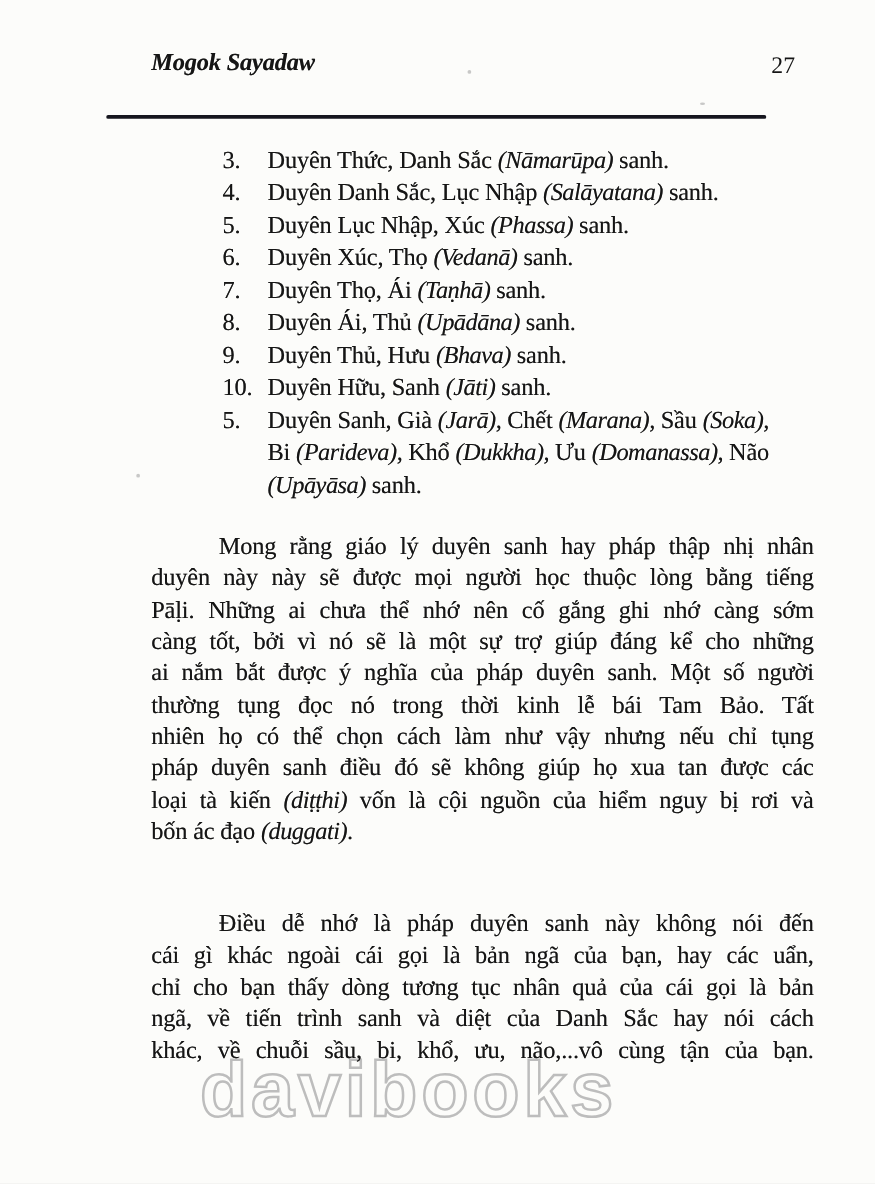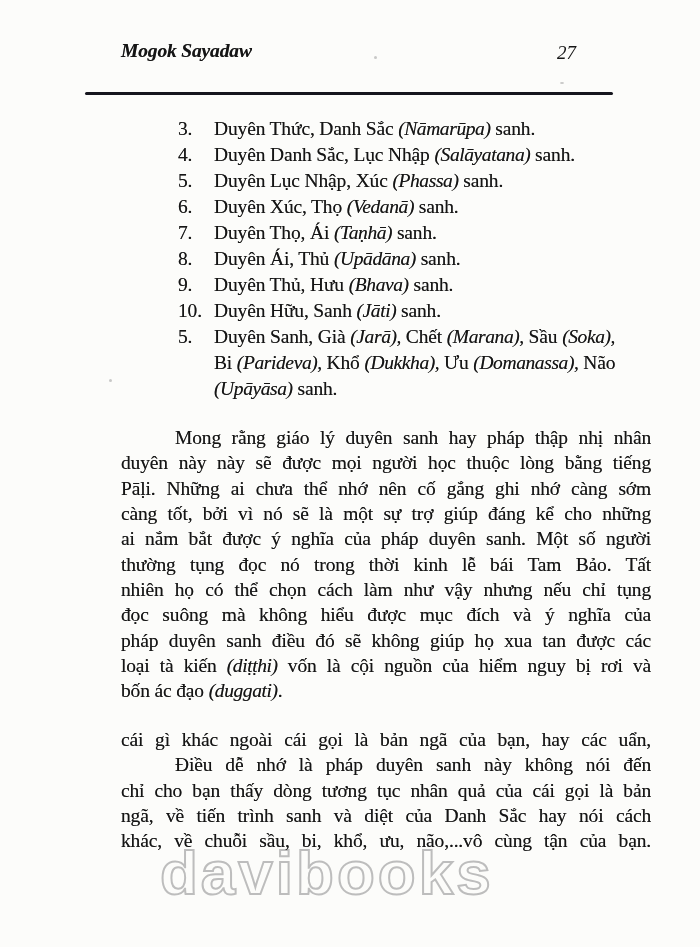--- a/index.html
+++ b/index.html
@@ -1,21 +1,21 @@
 <!DOCTYPE html>
 <html style="--ink: #151515; --rule: #16161e; --wm: #a9a9a9;"><head>
 <meta charset="utf-8">
 <style>
   html,body{margin:0;padding:0;background:#e9e9e6;}
   .page{position:relative;width:700px;height:947px;background:#fcfcfa;overflow:hidden;
         font-family:"Liberation Serif", serif;color:var(--ink,#151515);}
   
   .hdr-title{position:absolute;left:85px;top:38px;font-size:21px;line-height:26px;
              font-style:italic;font-weight:600;letter-spacing:.3px;}
-  .hdr-page{position:absolute;left:557px;top:41px;font-size:19px;line-height:24px;font-style:italic;}
+  .hdr-page{position:absolute;left:617px;top:41px;font-size:19px;line-height:24px;}
   .rule{position:absolute;left:85px;top:92px;width:528px;height:3px;background:var(--rule,#16161e);border-radius:2px;}
   
   .txt{font-size:19.5px;letter-spacing:-.15px;text-shadow:0 0 .4px rgba(0,0,0,.55);margin-left:36px;}
   .pali{font-style:italic;letter-spacing:-.4px;}
   
   .list{position:absolute;left:85px;top:116px;width:545px;padding-left:57px;box-sizing:border-box;}
   .list .line{display:flex;height:26px;line-height:26px;white-space:nowrap;}
   .list .num{width:36px;flex:none;}
   
   .para{position:absolute;left:85px;width:530px;}
@@ -95,29 +95,28 @@
       </div>
 
     <div class="para para1 txt">
         <div class="line ind"><span>Mong rằng giáo lý duyên sanh hay pháp thập nhị nhân</span></div>
         <div class="line"><span>duyên này này sẽ được mọi người học thuộc lòng bằng tiếng</span></div>
         <div class="line"><span>Pāḷi. Những ai chưa thể nhớ nên cố gắng ghi nhớ càng sớm</span></div>
         <div class="line"><span>càng tốt, bởi vì nó sẽ là một sự trợ giúp đáng kể cho những</span></div>
         <div class="line"><span>ai nắm bắt được ý nghĩa của pháp duyên sanh. Một số người</span></div>
         <div class="line"><span>thường tụng đọc nó trong thời kinh lễ bái Tam Bảo. Tất</span></div>
         <div class="line"><span>nhiên họ có thể chọn cách làm như vậy nhưng nếu chỉ tụng</span></div>
-        <div class="line"><span>đọc suông mà không hiểu được mục đích và ý nghĩa của</span></div>
         <div class="line"><span>pháp duyên sanh điều đó sẽ không giúp họ xua tan được các</span></div>
         <div class="line"><span>loại tà kiến </span><span class="pali">(diṭṭhi)</span><span> vốn là cội nguồn của hiểm nguy bị rơi và</span></div>
         <div class="line noj"><span>bốn ác đạo </span><span class="pali">(duggati)</span><span>.</span></div>
       </div>
 
     <div class="para para2 txt">
+        <div class="line ind"><span>Điều dễ nhớ là pháp duyên sanh này không nói đến</span></div>
         <div class="line"><span>cái gì khác ngoài cái gọi là bản ngã của bạn, hay các uẩn,</span></div>
-        <div class="line ind"><span>Điều dễ nhớ là pháp duyên sanh này không nói đến</span></div>
         <div class="line"><span>chỉ cho bạn thấy dòng tương tục nhân quả của cái gọi là bản</span></div>
         <div class="line"><span>ngã, về tiến trình sanh và diệt của Danh Sắc hay nói cách</span></div>
         <div class="line"><span>khác, về chuỗi sầu, bi, khổ, ưu, não,...vô cùng tận của bạn.</span></div>
       </div>
 
     <div class="speck" style="left:374px;top:56px;width:3px;height:3px;"></div>
     <div class="speck" style="left:560px;top:82px;width:4px;height:2px;"></div>
     <div class="speck" style="left:109px;top:379px;width:3px;height:3px;"></div>
   </div>
 </div>

